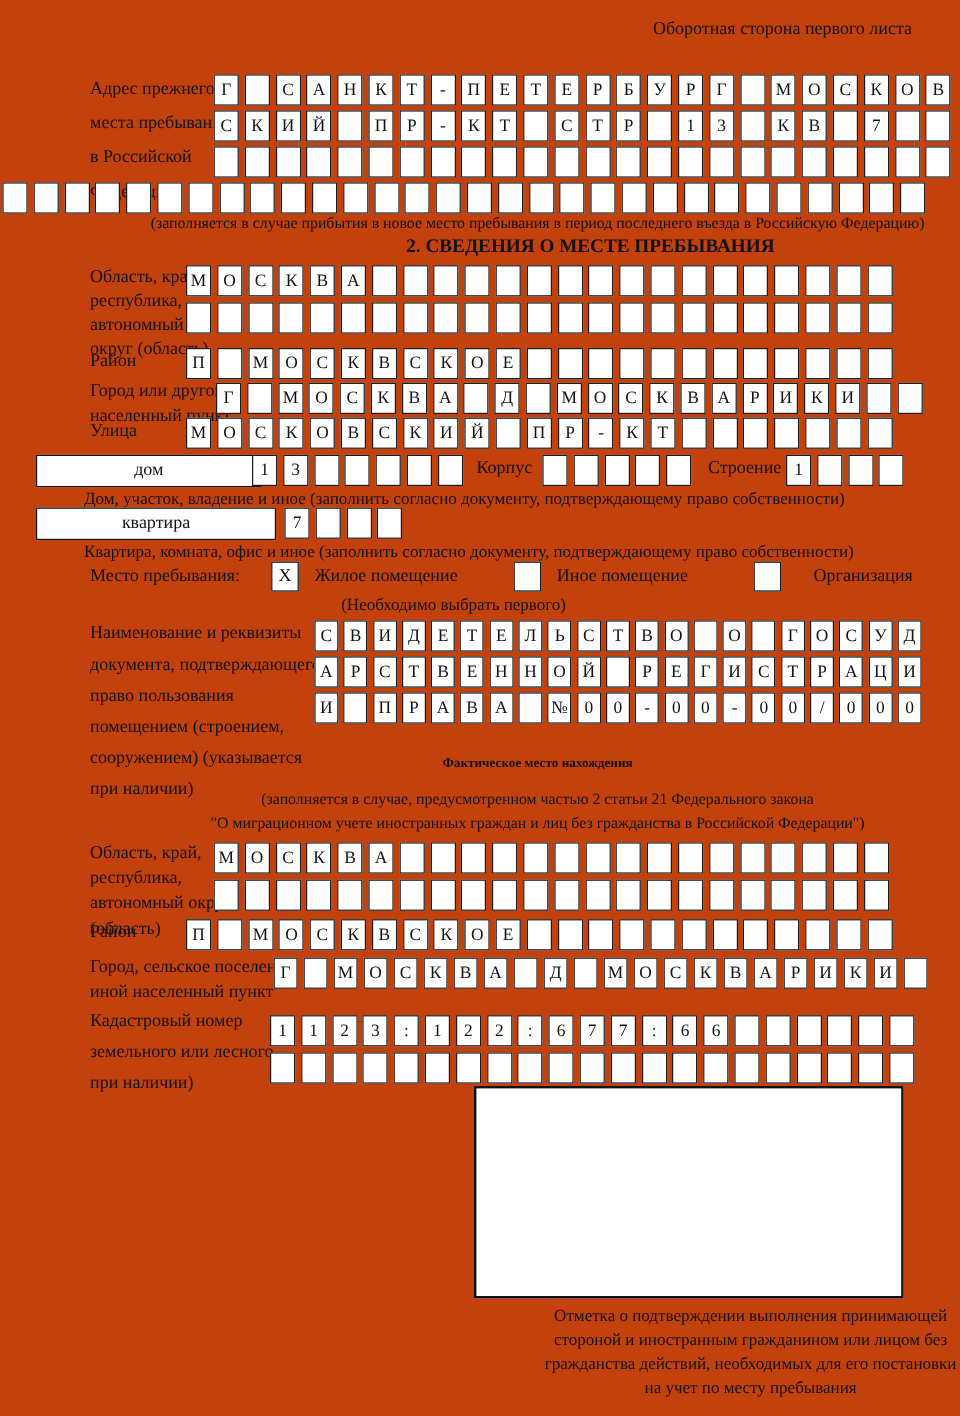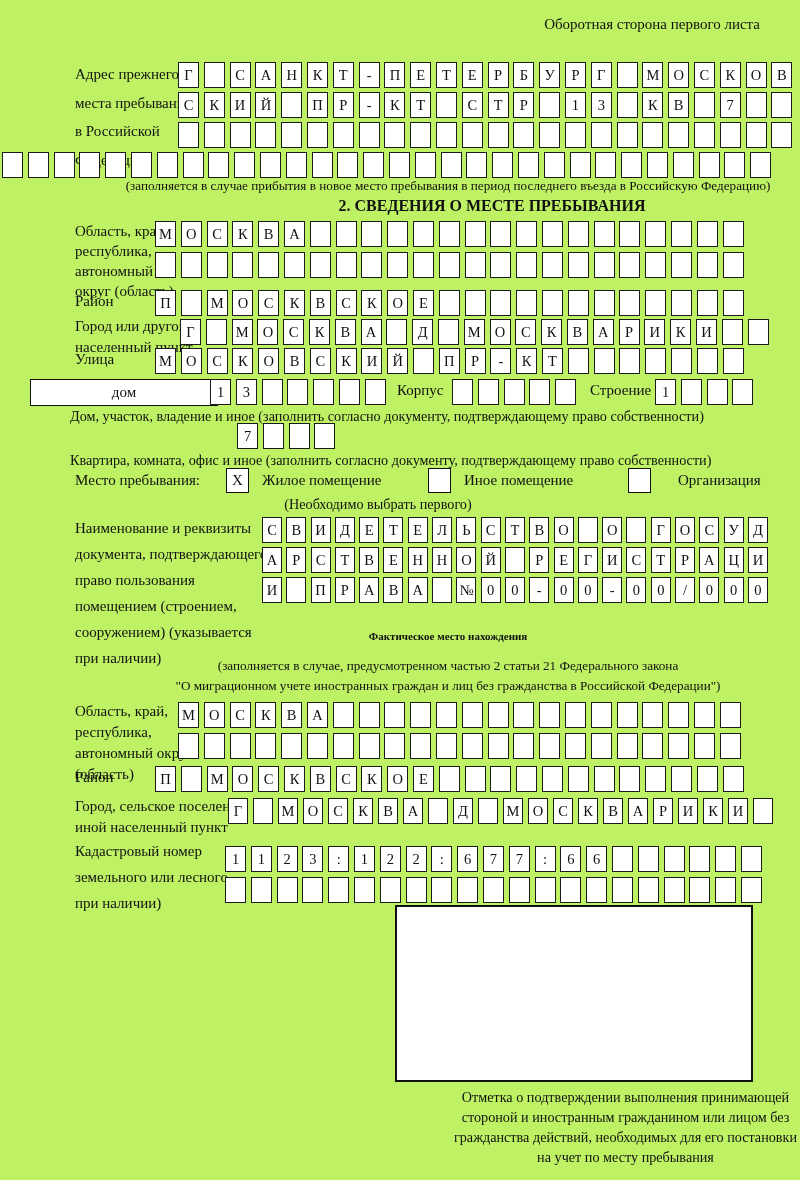--- a/index.html
+++ b/index.html
@@ -1,16 +1,16 @@
 <!DOCTYPE html>
 <html><head>
 <meta charset="utf-8">
 <style>
   html,body{margin:0;padding:0;background:#fff;}
-  .page{position:relative;width:800px;height:1180px;background:#bef264;
+  .page{position:relative;width:800px;height:1180px;background:#c2410c;
         font-family:"Liberation Serif","DejaVu Serif",serif;color:#111;overflow:hidden;}
   .abs{position:absolute;}
   .note{font-size:15px;text-align:right;}
   .label{font-size:15px;}
   .lh28 div{line-height:28.5px;}
   .lh26 div{line-height:26px;}
   .lh21 div{line-height:21px;}
   .lh20 div{line-height:20px;}
   .caption{font-size:13.2px;}
   .capmed{font-size:14.2px;}
@@ -317,20 +317,21 @@
     </div>
   <div class="abs label" style="left:590px;top:382px;">Строение</div>
   <div class="abs cells" style="left:655px;top:379px;">
       <div class="cell">1</div>
       <div class="cell"></div>
       <div class="cell"></div>
       <div class="cell"></div>
     </div>
   <div class="abs capmed" style="left:70px;top:408px;">Дом, участок, владение и иное (заполнить согласно документу, подтверждающему право собственности)</div>
 
+  <div class="abs bigbox" style="left:30px;top:423px;width:200px;">квартира</div>
   <div class="abs cells" style="left:237px;top:423px;">
       <div class="cell">7</div>
       <div class="cell"></div>
       <div class="cell"></div>
       <div class="cell"></div>
     </div>
   <div class="abs capmed" style="left:70px;top:452px;">Квартира, комната, офис и иное (заполнить согласно документу, подтверждающему право собственности)</div>
 
   <div class="abs label" style="left:75px;top:472px;">Место пребывания:</div>
   <div class="abs checkbox" style="left:226px;top:468px;">X</div>

